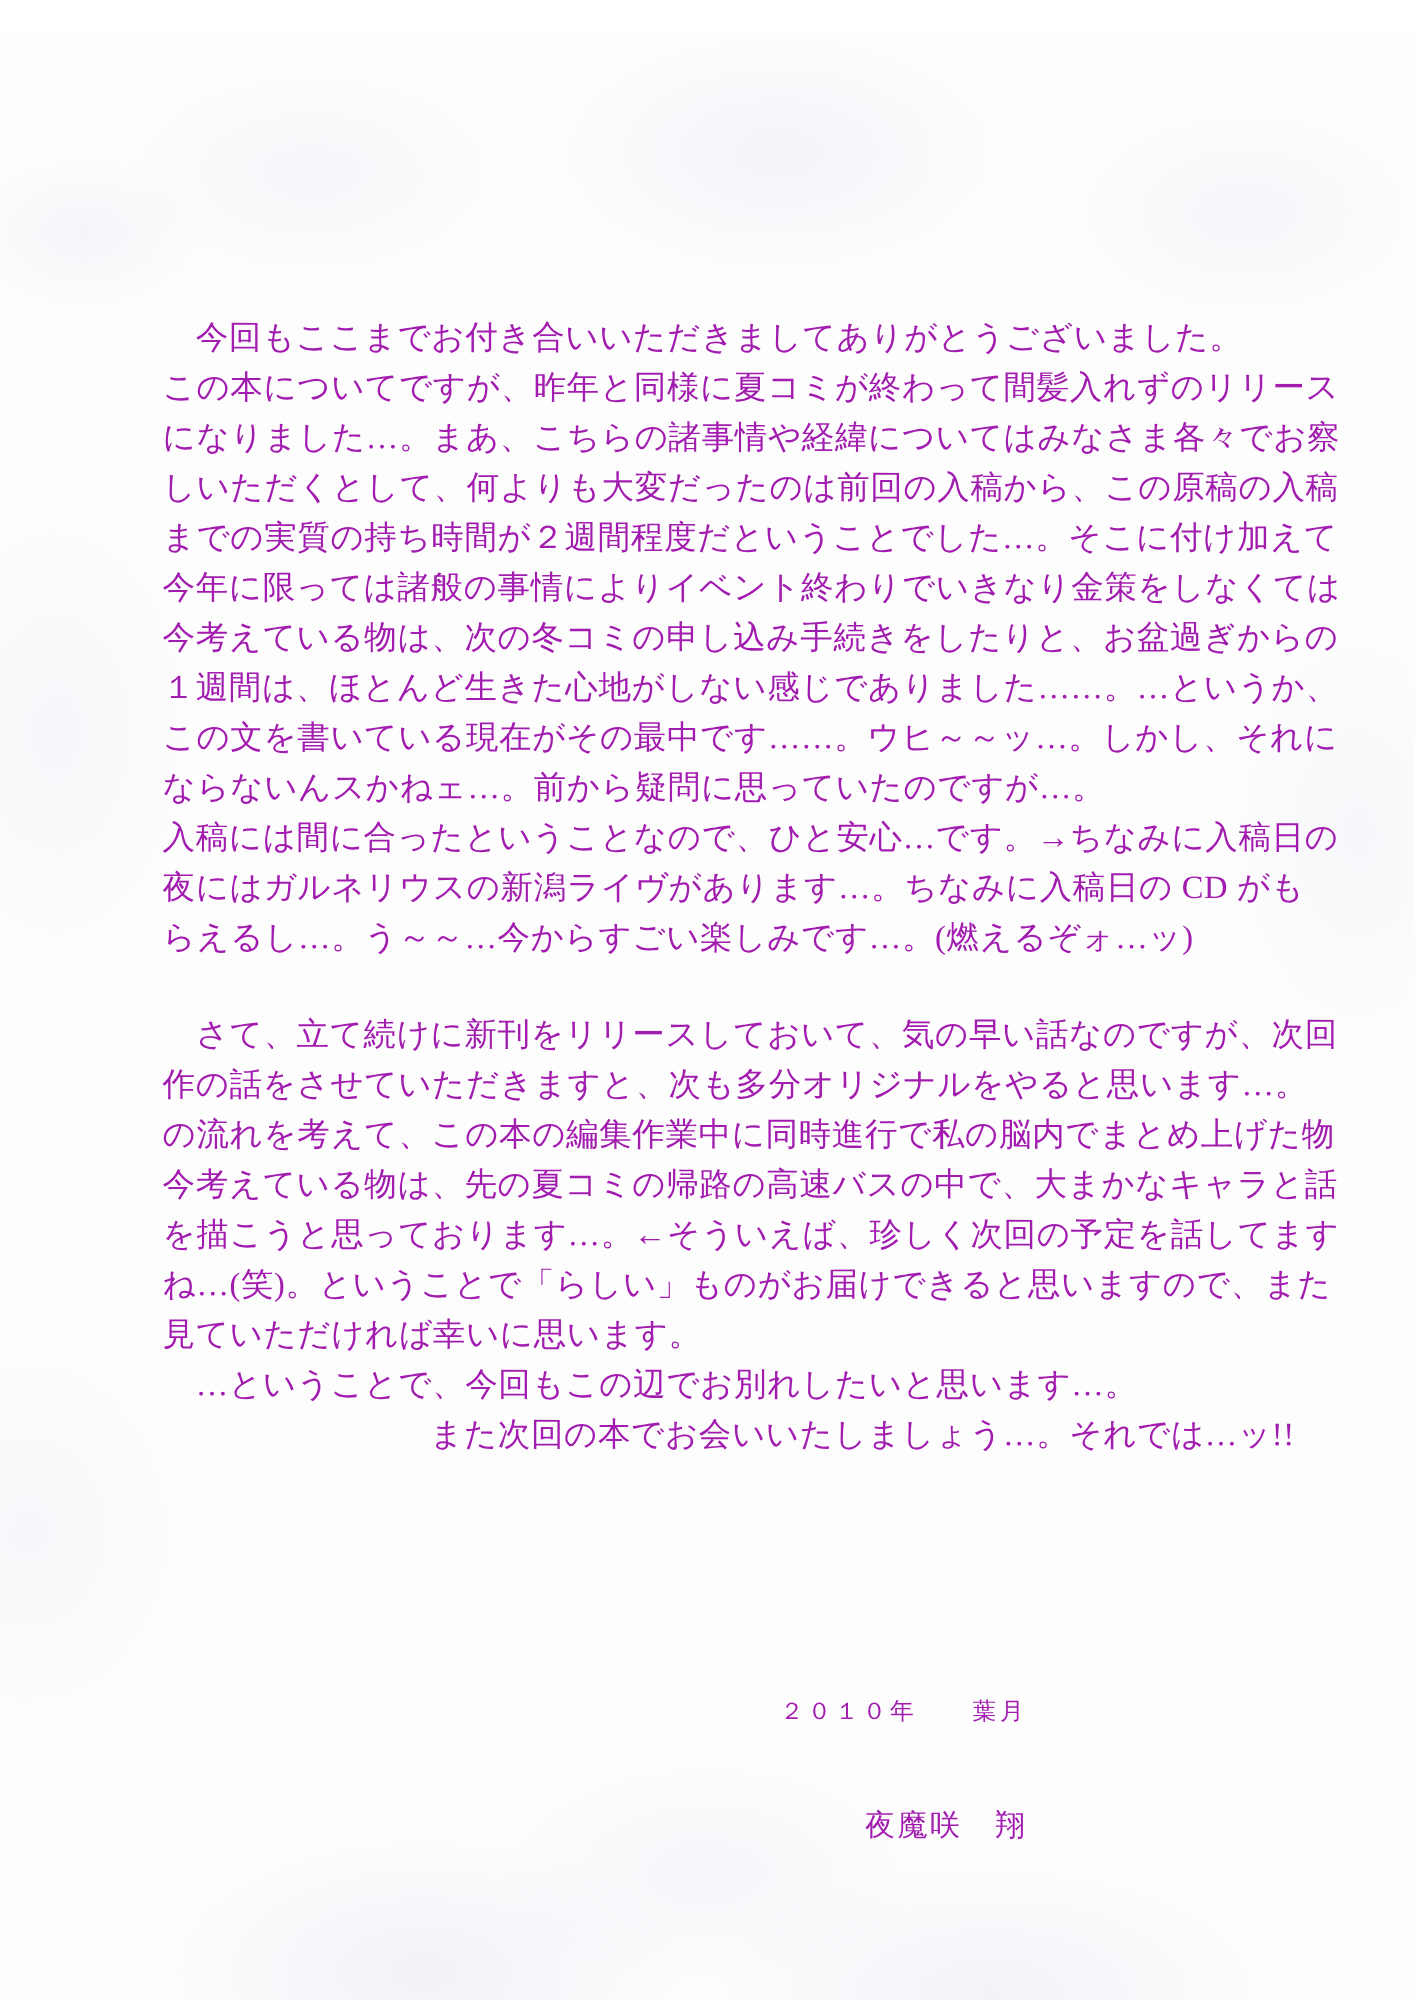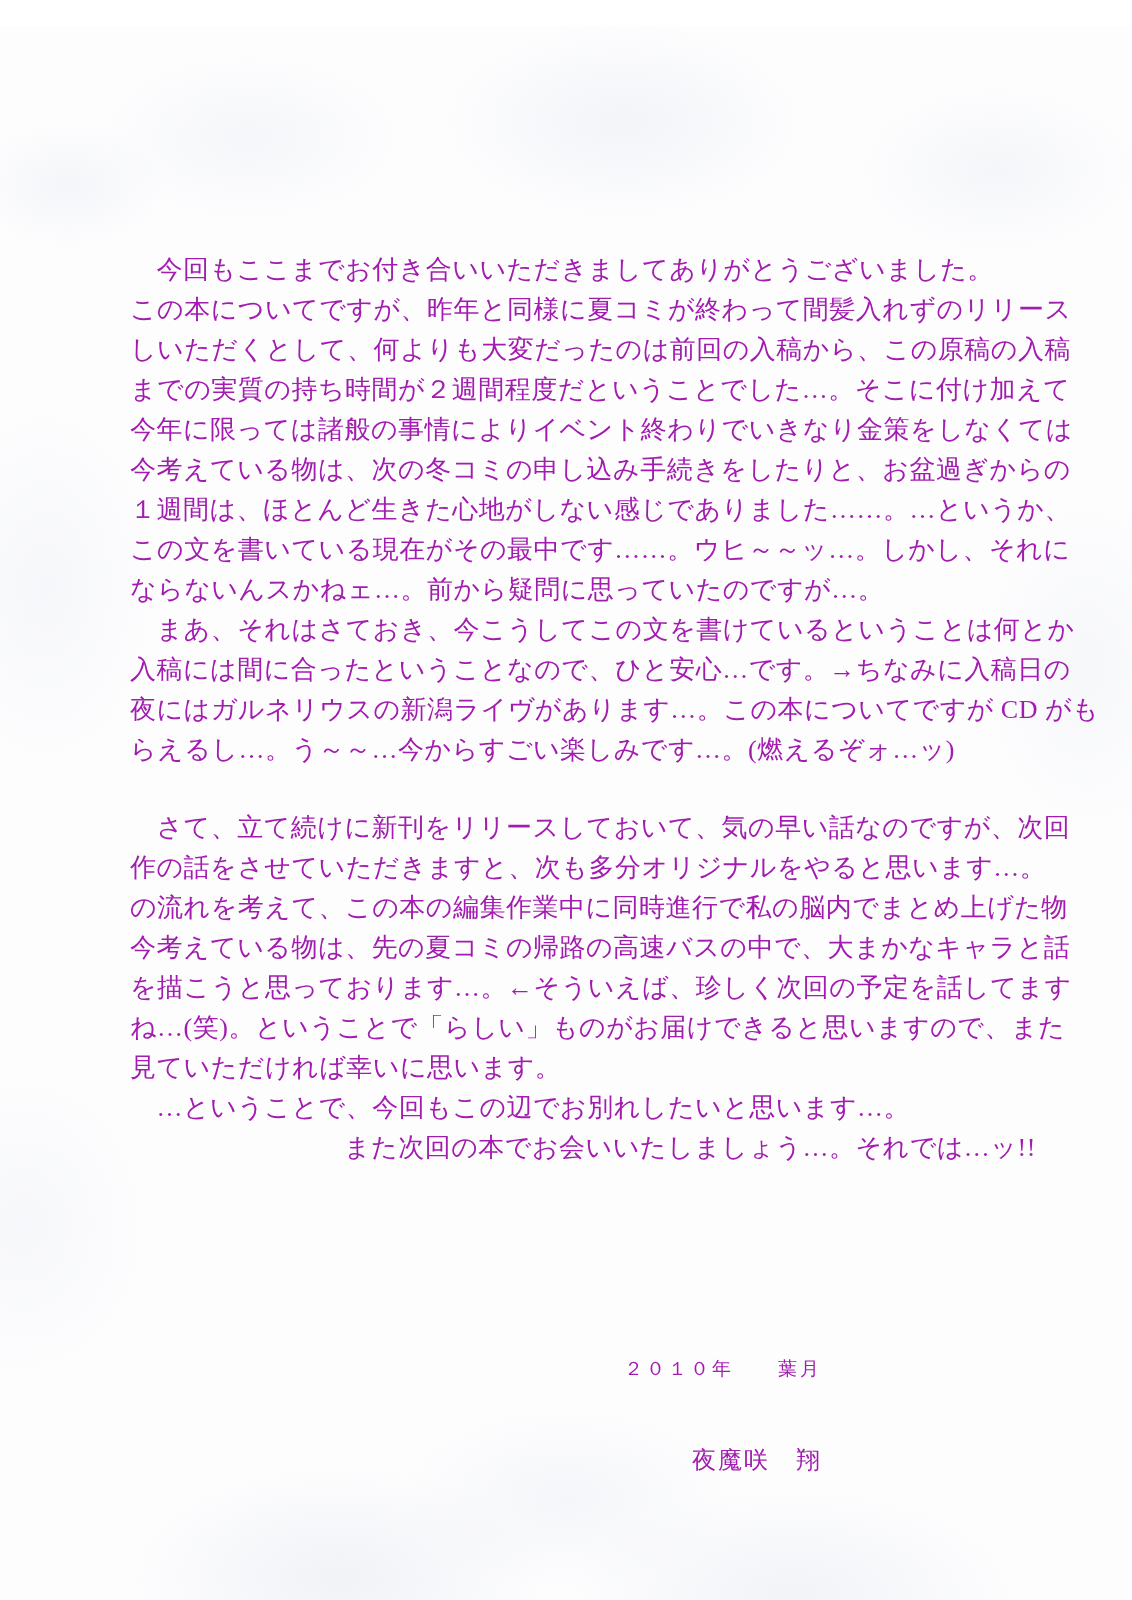--- a/index.html
+++ b/index.html
@@ -72,30 +72,30 @@
 </style>
 </head>
 <body>
 
 <div class="page">
   <div class="noise"></div>
 
   <div class="text-block">
     <div class="ln">　今回もここまでお付き合いいただきましてありがとうございました。</div>
     <div class="ln">この本についてですが、昨年と同様に夏コミが終わって間髪入れずのリリース</div>
+    <div class="ln">になりました…。まあ、こちらの諸事情や経緯についてはみなさま各々でお察</div>
     <div class="ln">しいただくとして、何よりも大変だったのは前回の入稿から、この原稿の入稿</div>
     <div class="ln">までの実質の持ち時間が２週間程度だということでした…。そこに付け加えて</div>
     <div class="ln">今年に限っては諸般の事情によりイベント終わりでいきなり金策をしなくては</div>
     <div class="ln">今考えている物は、次の冬コミの申し込み手続きをしたりと、お盆過ぎからの</div>
     <div class="ln">１週間は、ほとんど生きた心地がしない感じでありました……。…というか、</div>
     <div class="ln">この文を書いている現在がその最中です……。ウヒ～～ッ…。しかし、それに</div>
     <div class="ln">ならないんスかねェ…。前から疑問に思っていたのですが…。</div>
-    <div class="ln">　まあ、それはさておき、今こうしてこの文を書けているということは何とか</div>
     <div class="ln">入稿には間に合ったということなので、ひと安心…です。→ちなみに入稿日の</div>
-    <div class="ln">夜にはガルネリウスの新潟ライヴがあります…。この本についてですが CD がも</div>
+    <div class="ln">夜にはガルネリウスの新潟ライヴがあります…。ちなみに入稿日の CD がも</div>
     <div class="ln">らえるし…。う～～…今からすごい楽しみです…。(燃えるぞォ…ッ)</div>
     <div class="para-gap"></div>
     <div class="ln">　さて、立て続けに新刊をリリースしておいて、気の早い話なのですが、次回</div>
     <div class="ln">作の話をさせていただきますと、次も多分オリジナルをやると思います…。</div>
     <div class="ln">の流れを考えて、この本の編集作業中に同時進行で私の脳内でまとめ上げた物</div>
     <div class="ln">今考えている物は、先の夏コミの帰路の高速バスの中で、大まかなキャラと話</div>
     <div class="ln">を描こうと思っております…。←そういえば、珍しく次回の予定を話してます</div>
     <div class="ln">ね…(笑)。ということで「らしい」ものがお届けできると思いますので、また</div>
     <div class="ln">見ていただければ幸いに思います。</div>
     <div class="ln">　…ということで、今回もこの辺でお別れしたいと思います…。</div>

